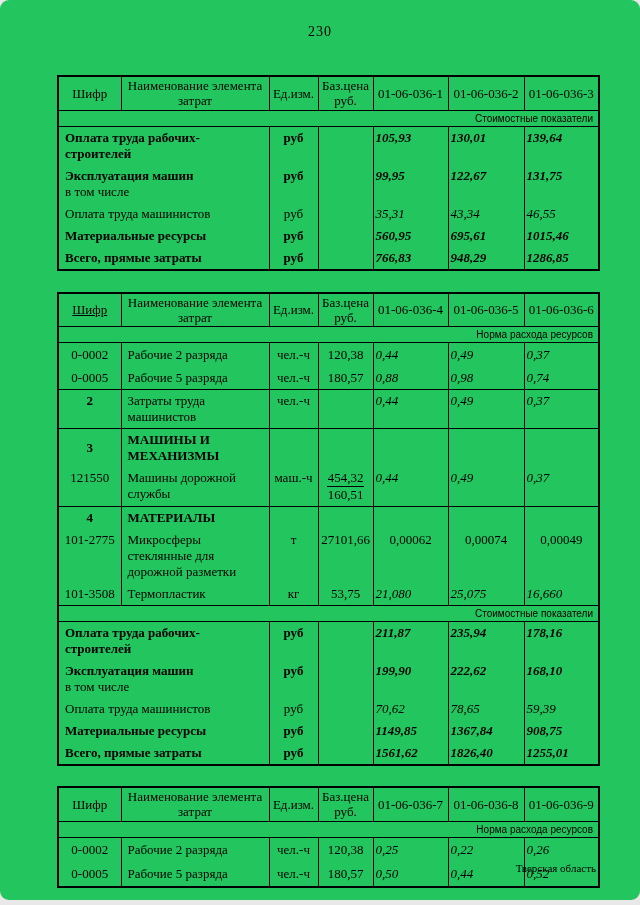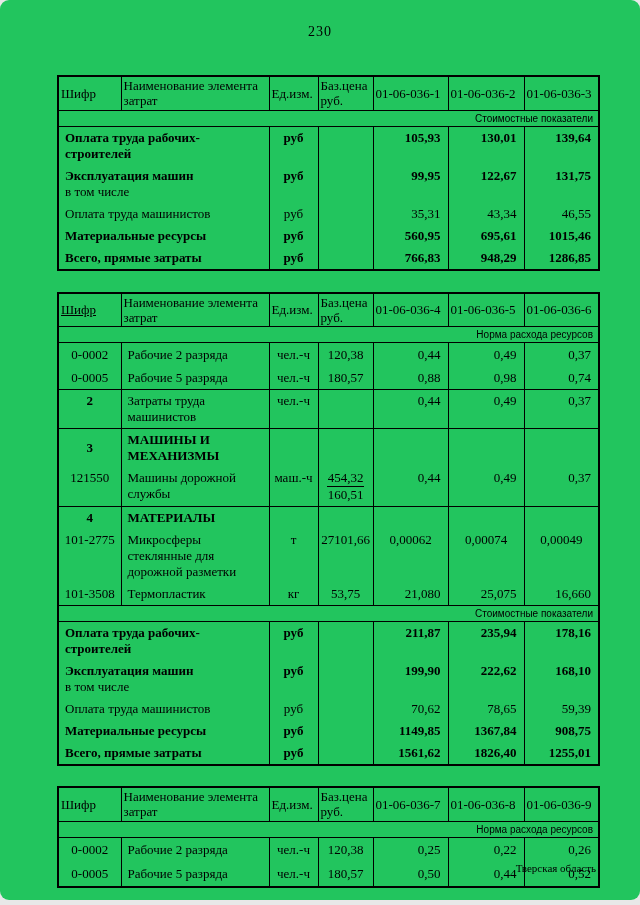--- a/index.html
+++ b/index.html
@@ -26,32 +26,32 @@
   .tbl2 { margin-bottom: 20px; }
   td {
     border-left: 1px solid #000;
     font-size: 13px; line-height: 16px;
     vertical-align: top; padding: 3px 2px;
     overflow: hidden; word-wrap: break-word;
   }
   td:first-child { border-left: none; }
   tr.head td {
     border-bottom: 1px solid #000;
-    text-align: left; vertical-align: middle;
+    text-align: center; vertical-align: middle;
     height: 34px; padding: 1px 2px; line-height: 15px;
   }
   tr.subhead td {
     border-top: 1px solid #000; border-bottom: 1px solid #000;
     font-family: "Liberation Sans", sans-serif;
     font-size: 10px; line-height: 11px;
     text-align: right; padding: 2px 5px 2px 0; margin-left: 34px;
   }
   tr.sep td { border-top: 1px solid #000; }
   .c { text-align: center; }
-  .r { text-align: right; padding-right: 7px; }
+  .r { padding-right: 7px; font-style: italic; }
   .rt { text-align: center; padding-right: 2px; }
   .b { font-weight: bold; }
   .name { padding-left: 6px; }
   .vm { vertical-align: middle; }
   .u { text-decoration: underline; }
   .frac { text-align: center; }
   .frac .fnum { display: inline-block; border-bottom: 1px solid #000; padding: 0 1px; }
   .pad2 td { padding-top: 4px; padding-bottom: 4px; }
   .footer {
     position: absolute; top: 862px; right: 44px;

